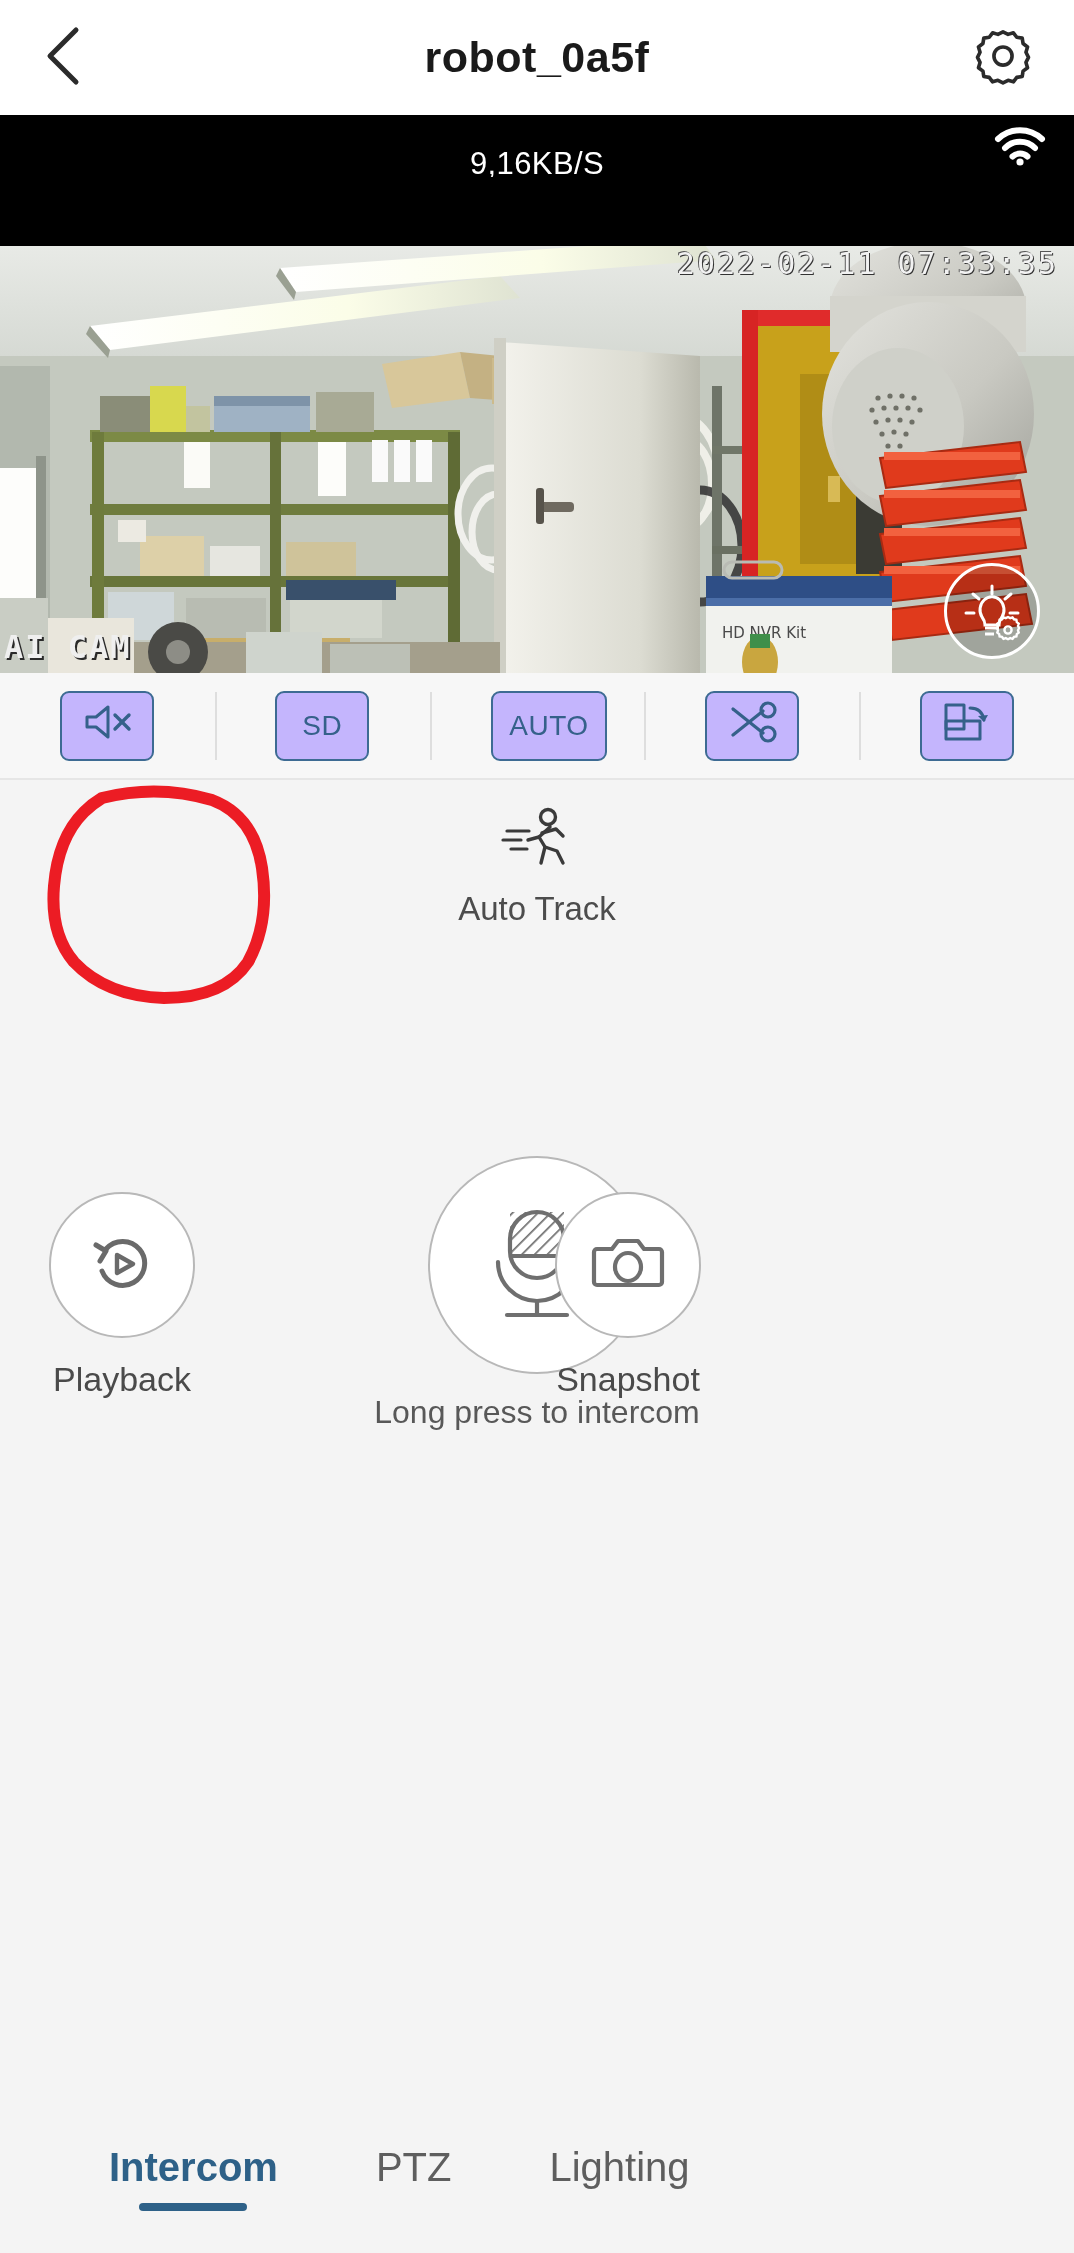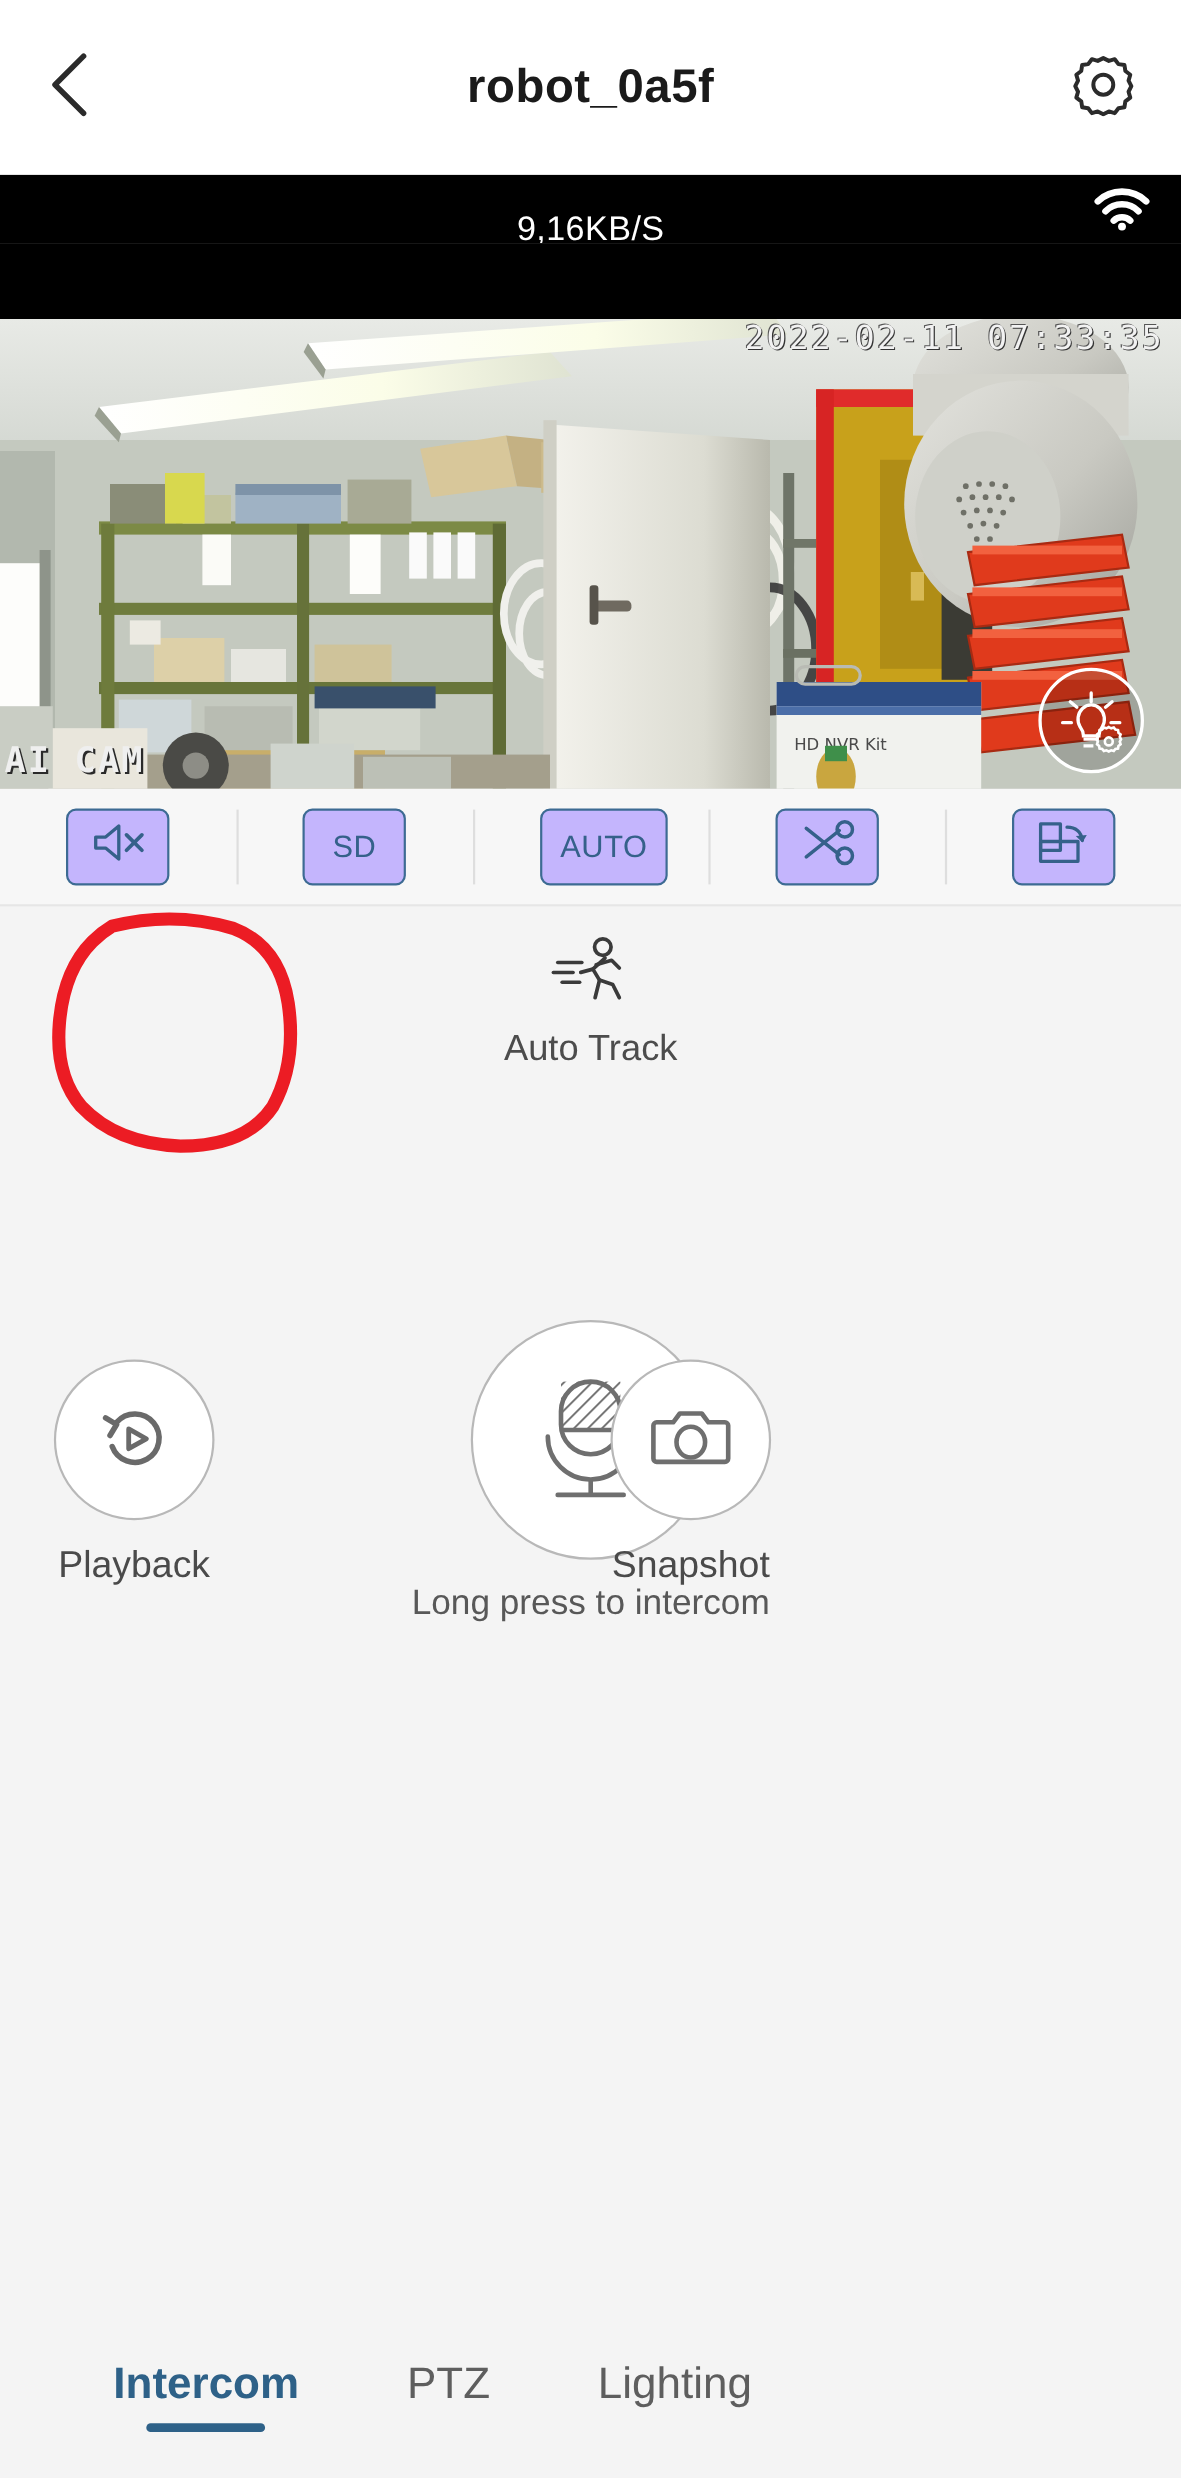--- a/index.html
+++ b/index.html
@@ -14,21 +14,21 @@
     position: relative;
     width: 1074px;
     height: 2253px;
     background: #f4f4f4;
     display: flex;
     flex-direction: column;
   }
 
   
   .header {
-    height: 159px;
+    height: 115px;
     background: #ffffff;
     display: flex;
     align-items: center;
     justify-content: space-between;
     padding: 12px 42px;
     flex: 0 0 auto;
   }
   .back-btn {
     width: 70px; height: 70px;
     display: flex; align-items: center; justify-content: flex-start;
@@ -213,24 +213,23 @@
   }
   .ctrl-playback  { left: 49px;  top: 182px; }
   .ctrl-intercom  { left: 265px; top: 146px; width: 544px; align-items: center; }
   .ctrl-snapshot  { left: 555px; top: 182px; }
 
   
   .tabbar {
     height: 150px;
     display: flex;
     align-items: center;
-    padding-left: 55px;
+    padding-left: 109px;
     gap: 98px;
     flex: 0 0 auto;
-    margin-left: 48px;
   }
   .tab {
     display: flex;
     flex-direction: column;
     align-items: center;
     gap: 13px;
   }
   .tab-label {
     font-size: 40px;
     color: #5e5e5e;

